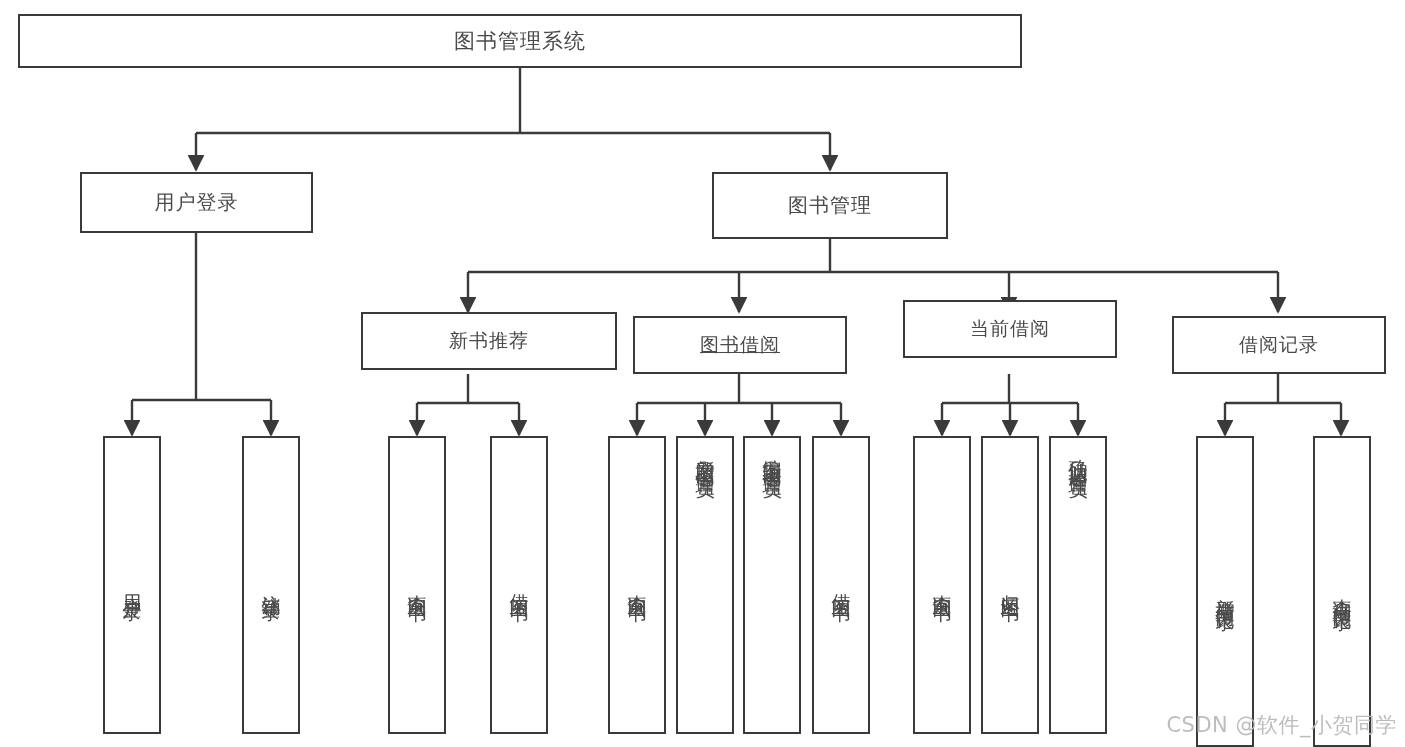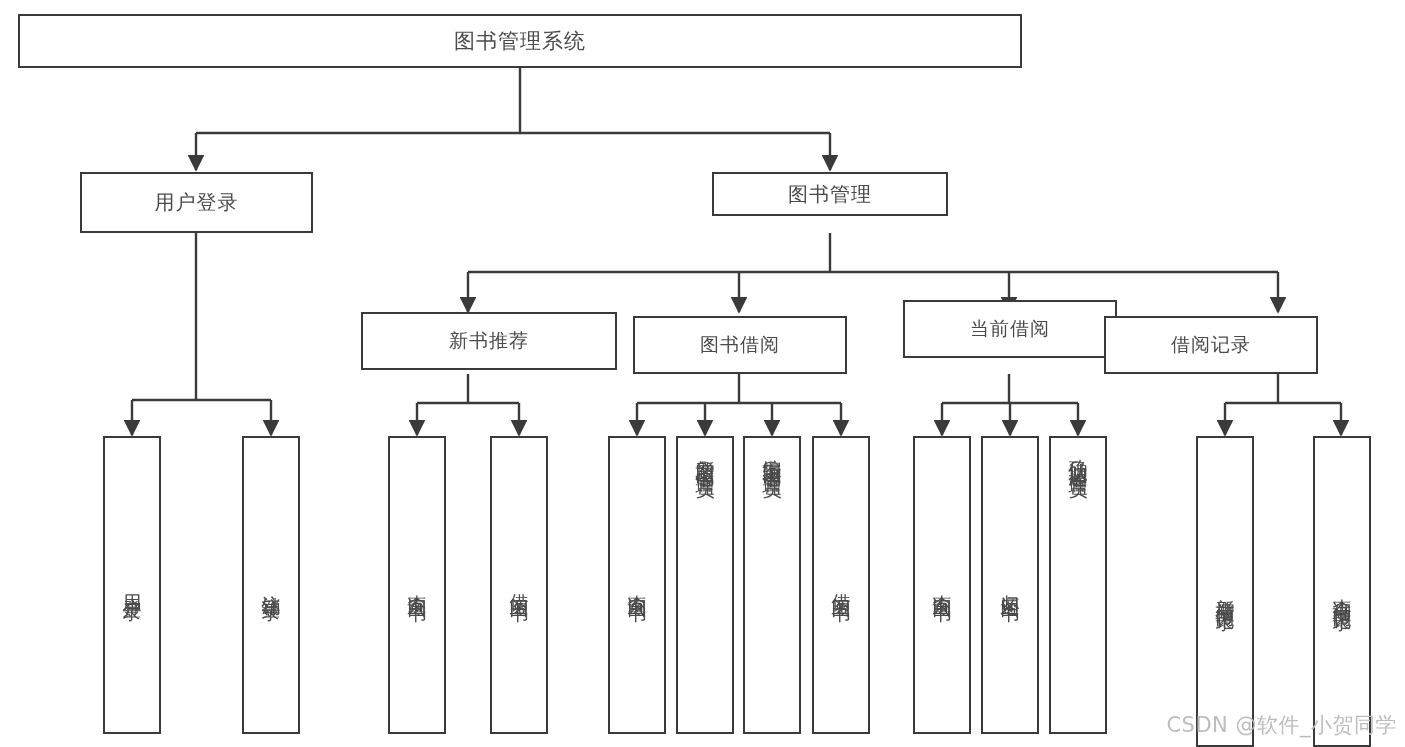--- a/index.html
+++ b/index.html
@@ -137,37 +137,37 @@
   </svg>
 
   <div class="node level-root" style="left:18px; top:14px; width:1004px; height:54px;">
     <span class="node-label">图书管理系统</span>
   </div>
 
   <div class="node level-mid" style="left:80px; top:172px; width:233px; height:61px;">
     <span class="node-label">用户登录</span>
   </div>
 
-  <div class="node level-mid" style="left:712px; top:172px; width:236px; height:44px;">
+  <div class="node level-mid" style="left:712px; top:172px; width:236px; height:67px;">
     <span class="node-label">图书管理</span>
   </div>
 
   <div class="node level-sub" style="left:361px; top:312px; width:256px; height:58px;">
     <span class="node-label">新书推荐</span>
   </div>
 
-  <div class="node level-sub" style="left:633px; top:316px; width:214px; height:58px;">
+  <div class="node level-sub" style="left:633px; top:316px; width:214px; height:58px;text-decoration:underline;">
     <span class="node-label">图书借阅</span>
   </div>
 
   <div class="node level-sub" style="left:903px; top:300px; width:214px; height:58px;">
     <span class="node-label">当前借阅</span>
   </div>
 
-  <div class="node level-sub" style="left:1104px; top:316px; width:214px; height:58px;">
+  <div class="node level-sub" style="left:1172px; top:316px; width:214px; height:58px;">
     <span class="node-label">借阅记录</span>
   </div>
 
   <div class="node node-vert center-text" style="left:103px; top:436px; width:58px; height:298px;">
     <span class="node-label">用户登录</span>
   </div>
 
   <div class="node node-vert center-text" style="left:242px; top:436px; width:58px; height:298px;">
     <span class="node-label">注销登录</span>
   </div>

